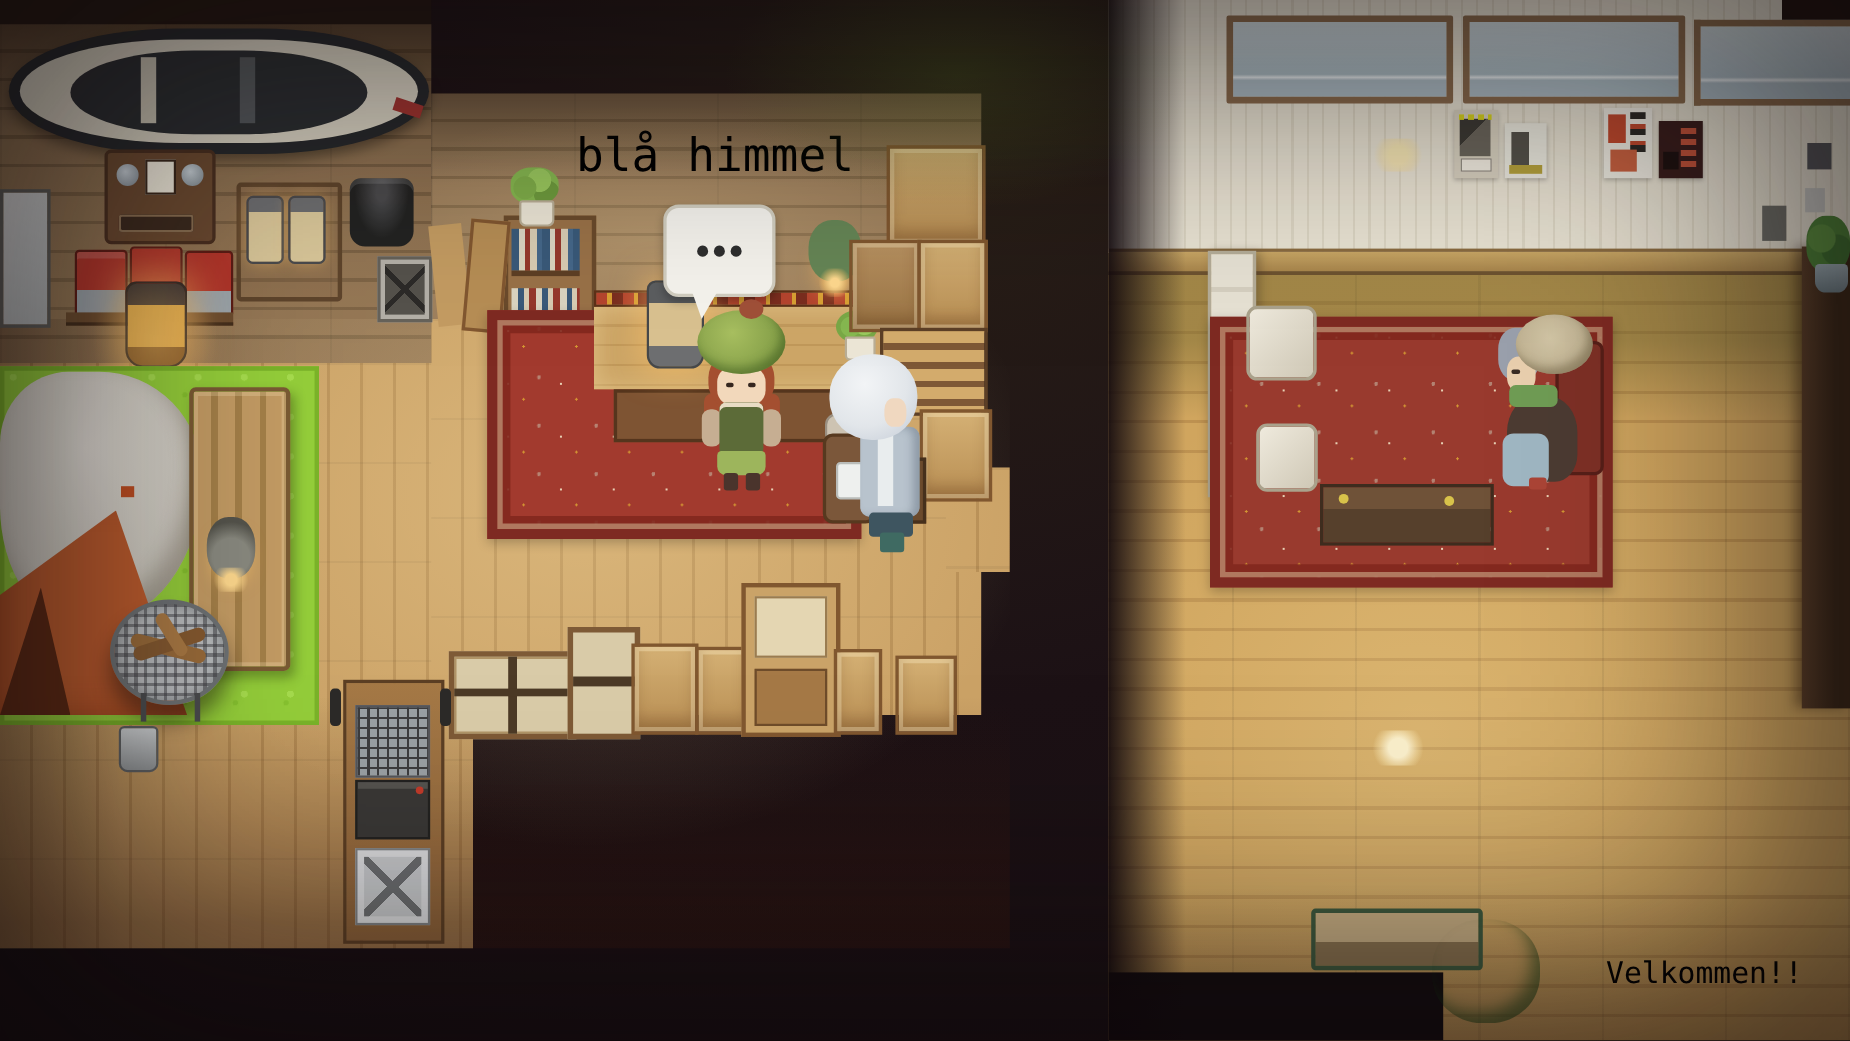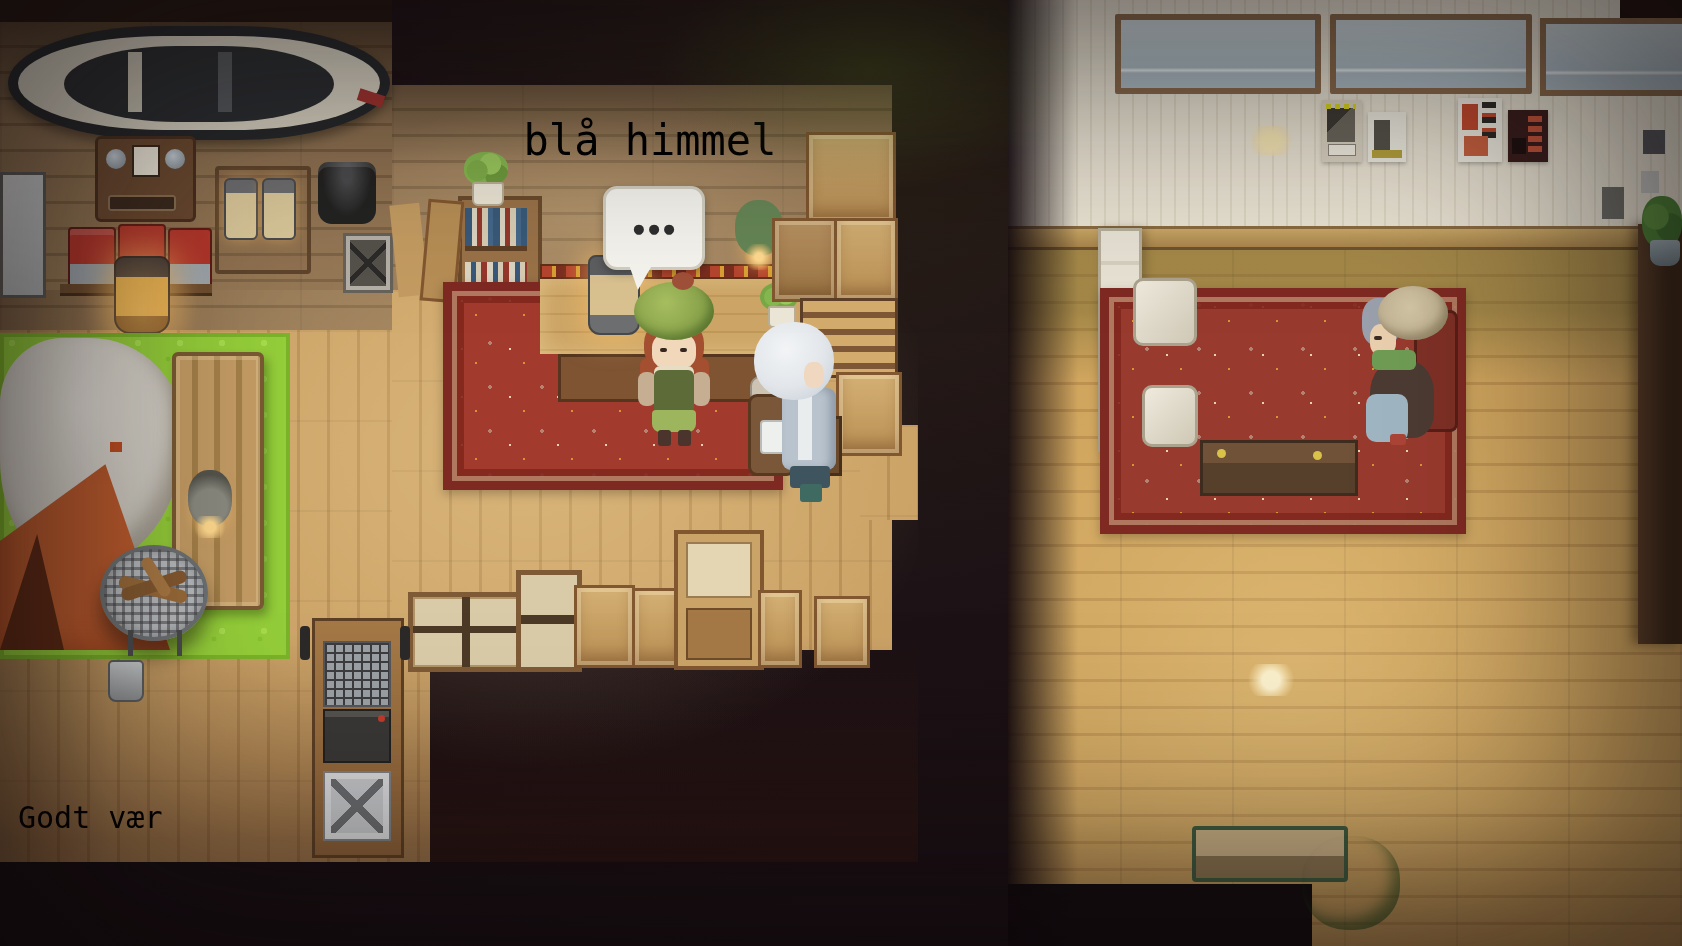--- a/index.html
+++ b/index.html
@@ -249,23 +249,20 @@
     <div class="abs" style="left:0px;top:76px;width:42px;height:76px;background:#7b573a;border:3px solid #57391f;border-radius:9px;"></div>
     <div class="abs" style="left:12px;top:102px;width:22px;height:30px;background:#eef0ee;border:2px solid #b9bcb9;border-radius:4px;"></div>
     <div class="abs" style="left:34px;top:70px;width:54px;height:82px;background:#b8c3cd;border-radius:9px;box-shadow:inset -6px 0 8px rgba(90,105,120,.45);"></div>
     <div class="abs" style="left:50px;top:76px;width:14px;height:66px;background:#e9edee;"></div>
     <div class="abs" style="left:6px;top:4px;width:80px;height:78px;background:radial-gradient(circle at 40% 35%,#f2f4f6 0%,#e2e6ea 55%,#c3cbd6 100%);border-radius:48%;"></div>
     <div class="abs" style="left:56px;top:44px;width:20px;height:26px;background:#f0d8c0;border-radius:40%;"></div>
     <div class="abs" style="left:42px;top:148px;width:40px;height:22px;background:#3e5560;border-radius:4px;"></div>
     <div class="abs" style="left:52px;top:166px;width:22px;height:18px;background:#3f6a62;border-radius:3px;"></div>
   </div>
 
-  <div class="abs floor-sign" style="left:18px;top:800px;width:172px;height:82px;font-size:30px;">
-    <span>Godt vær</span>
-  </div>
 
   <div class="abs panel-wall" style="left:1008px;top:0;width:674px;height:230px;"></div>
   <div class="abs" style="left:1008px;top:226px;width:674px;height:24px;background:linear-gradient(180deg,#c9a765,#a8854c);border-top:3px solid #8a6b40;border-bottom:3px solid #6e5330;box-sizing:border-box;"></div>
   <div class="abs floor-h" style="left:1008px;top:250px;width:674px;height:696px;"></div>
   <div class="abs noevt" style="left:1008px;top:250px;width:674px;height:696px;background:
       linear-gradient(180deg,rgba(110,100,45,.45) 0 60px,transparent 130px),
       radial-gradient(ellipse at 42% 60%,rgba(255,235,175,.22),transparent 60%),
       linear-gradient(180deg,transparent 80%,rgba(70,35,18,.3) 100%);"></div>
 
   <div class="abs" style="left:1115px;top:14px;width:194px;height:68px;background:linear-gradient(180deg,#ccd8db 0%,#aebec6 70%,#e8eef0 74%,#aebec6 78%);border:6px solid #8a6b4c;border-radius:2px;"></div>
@@ -376,18 +373,21 @@
   <div class="abs red-chair-seat" style="left:1352px;top:748px;width:46px;height:30px;"></div>
   <div class="abs red-chair-back" style="left:1350px;top:780px;width:40px;height:52px;"></div>
   <div class="abs red-chair-seat" style="left:1348px;top:830px;width:46px;height:28px;"></div>
 
   <div class="abs" style="left:1008px;top:884px;width:304px;height:62px;background:#140d10;"></div>
   <div class="abs" style="left:1302px;top:836px;width:98px;height:94px;background:
       radial-gradient(circle at 30% 40%,#6fb04e 18%,transparent 21%),
       radial-gradient(circle at 62% 30%,#4e8f3c 20%,transparent 24%),
       radial-gradient(circle at 70% 68%,#3a7230 22%,transparent 26%),
       radial-gradient(circle at 38% 72%,#57984​2 20%,transparent 24%),#4a8838;border-radius:46%;box-shadow:inset -8px -10px 14px rgba(20,60,20,.55);"></div>
+  <div class="abs floor-sign" style="left:1460px;top:870px;width:178px;height:70px;font-size:27px;">
+    <span>Velkommen!!</span>
+  </div>
 
   <div class="abs noevt" style="left:1008px;top:0;width:70px;height:946px;background:linear-gradient(90deg,rgba(18,9,13,.92),rgba(18,9,13,0));"></div>
 
   <div class="abs noevt" style="left:640px;top:-60px;width:460px;height:260px;background:radial-gradient(ellipse,rgba(100,140,40,.22),transparent 65%);"></div>
   <div class="abs noevt" style="left:0;top:0;width:1682px;height:946px;box-shadow:inset 0 0 220px 70px rgba(12,6,9,.6);"></div>
 </div>
 
 </body></html>

